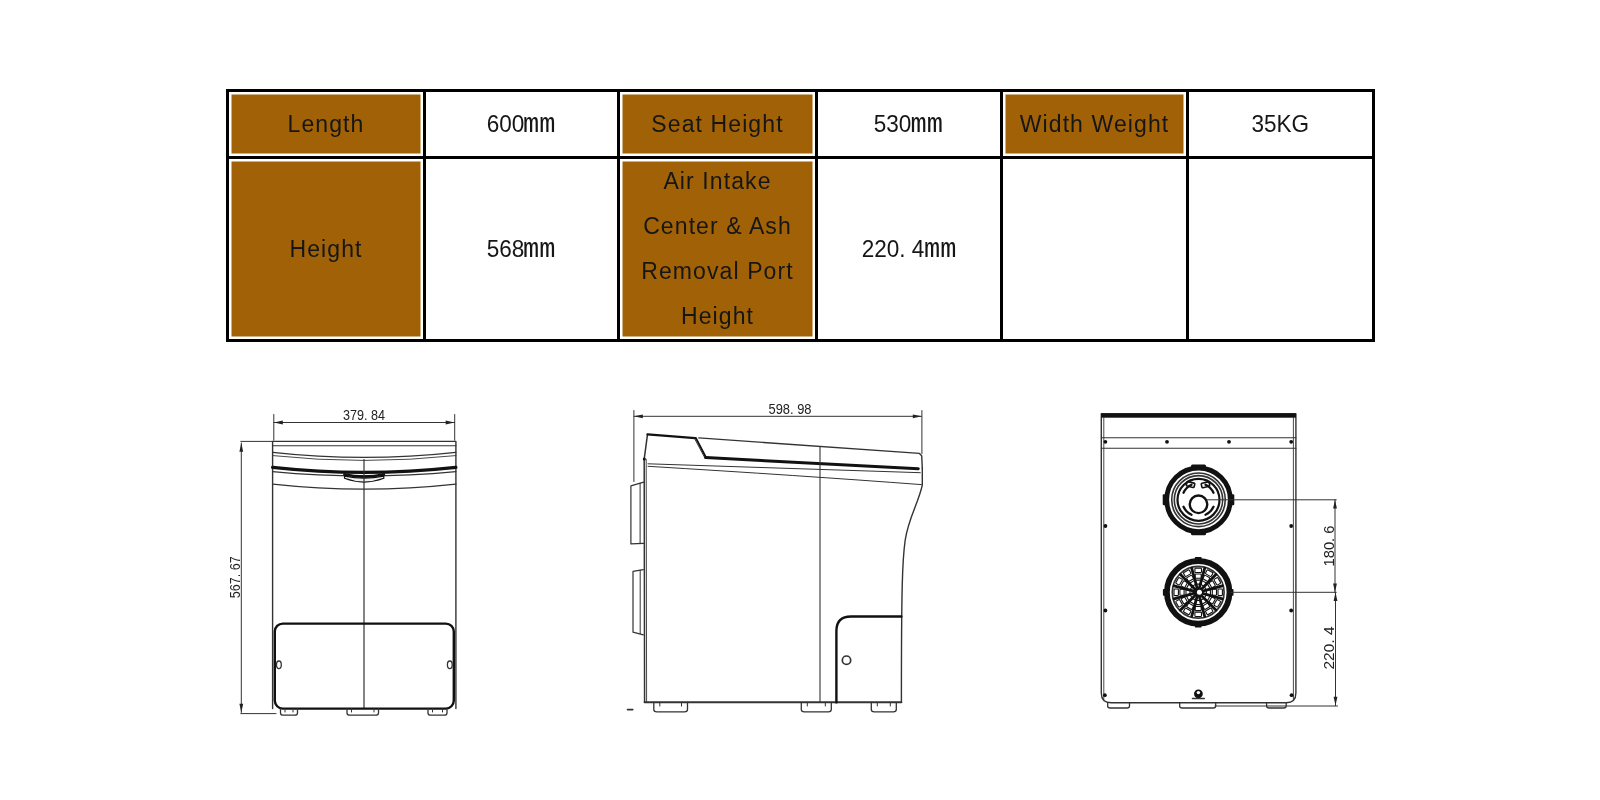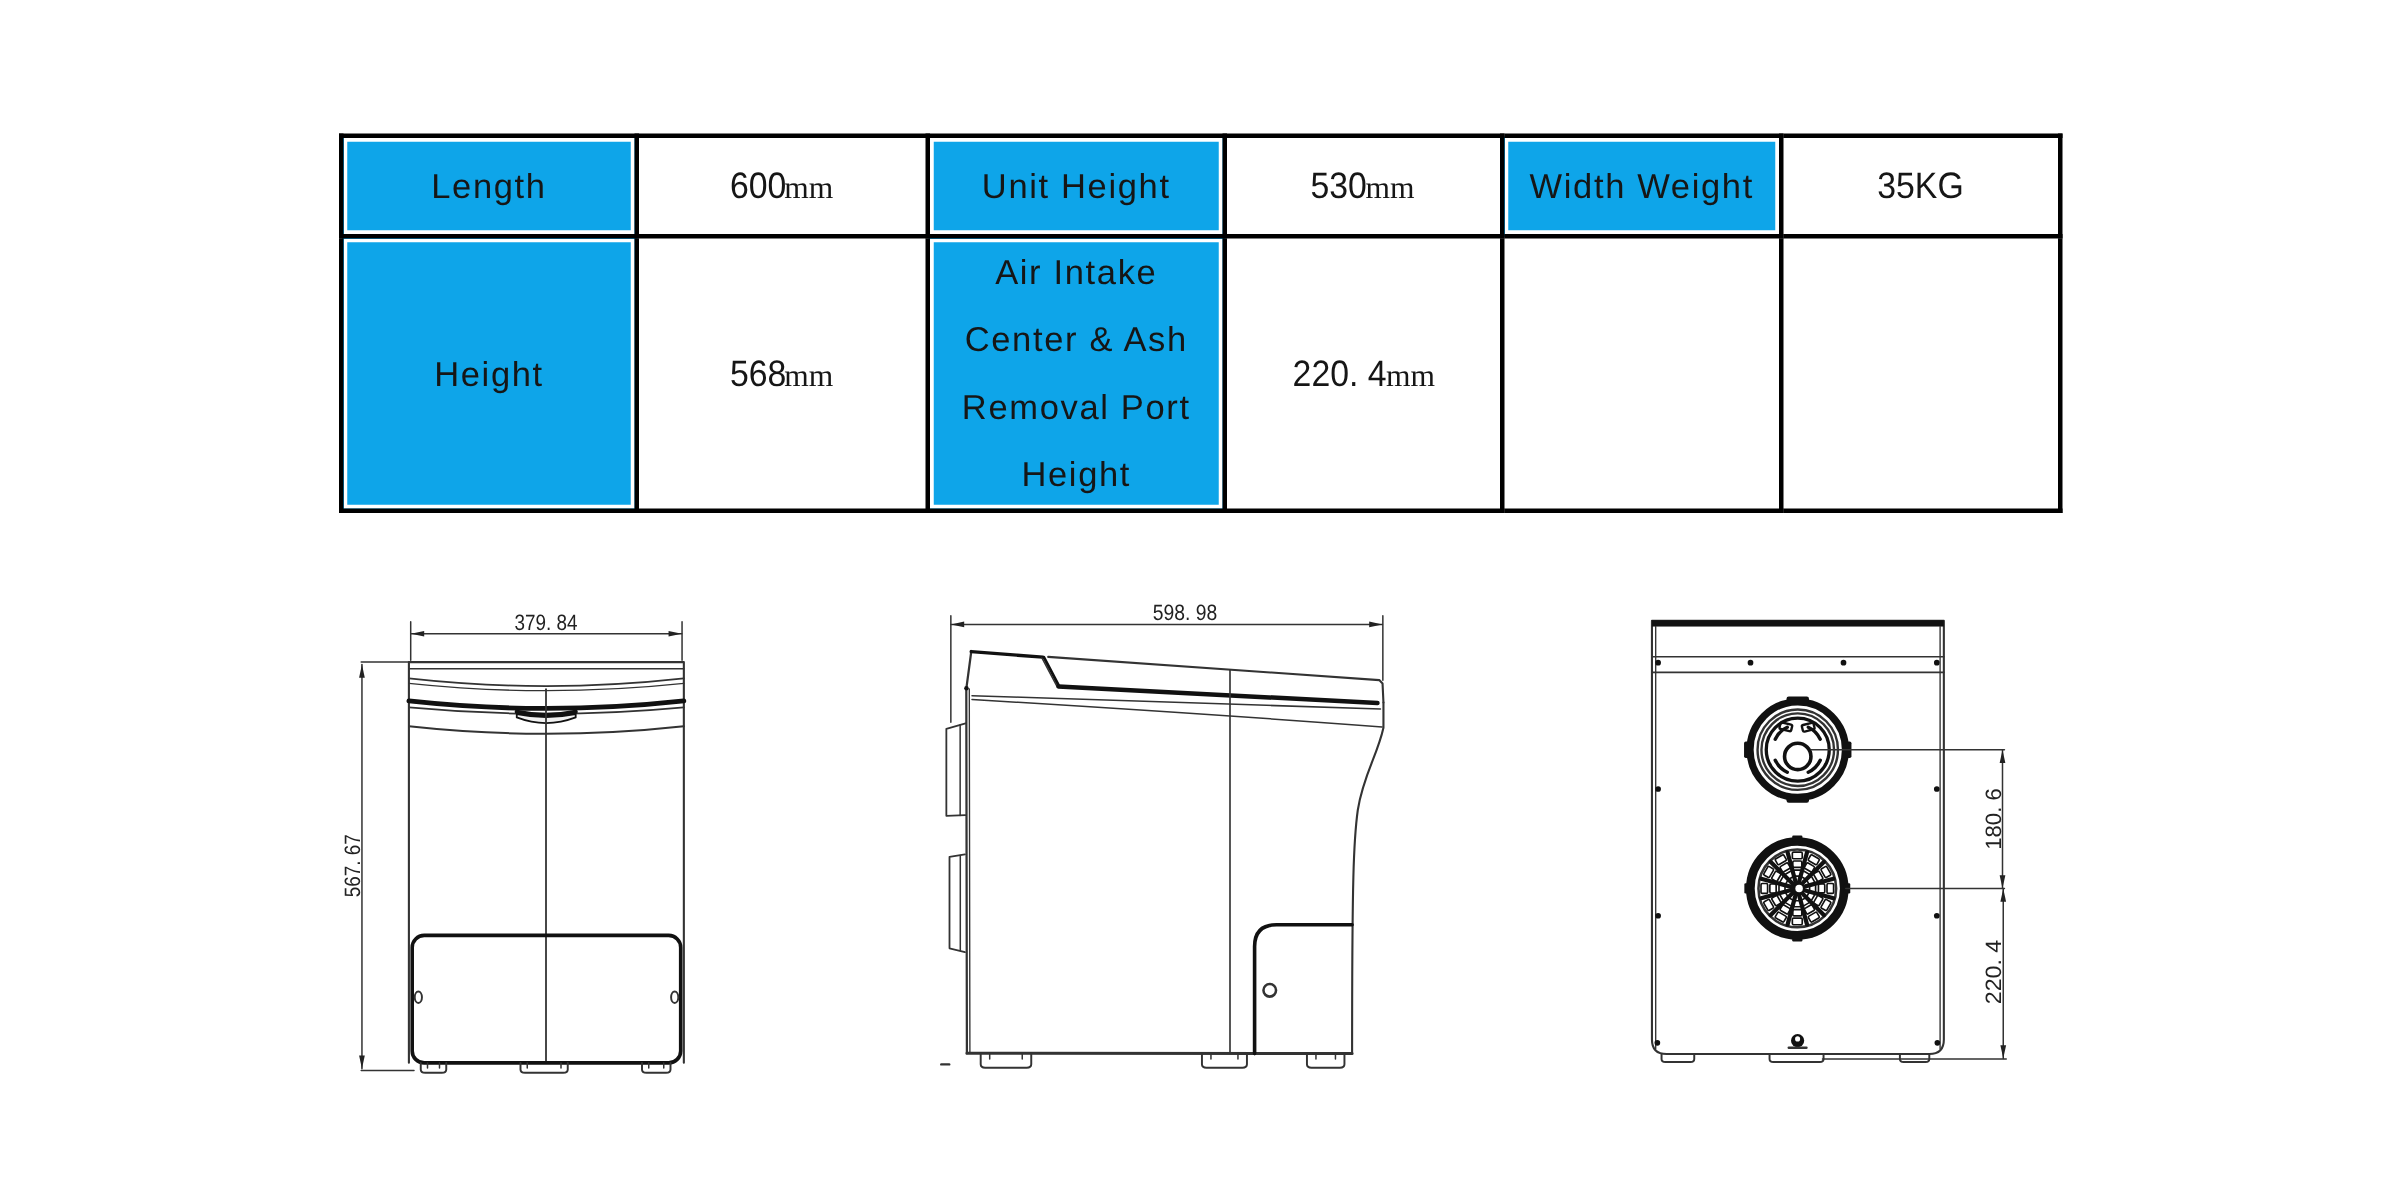--- a/index.html
+++ b/index.html
@@ -2,44 +2,44 @@
 <html><head>
 <meta charset="utf-8">
 <style>
 html,body{margin:0;padding:0;background:#fff;}
 body{width:1600px;height:800px;position:relative;overflow:hidden;
      font-family:"Liberation Sans",sans-serif;}
 table.spec{position:absolute;left:226px;top:89px;border-collapse:collapse;
   table-layout:fixed;}
 table.spec td{border:3px solid #000;text-align:center;vertical-align:middle;
   padding:0;font-size:23px;color:#161616;line-height:26px;}
-td.hd{background:#0ea5e9;box-shadow:inset 0 0 0 2.5px #fff;letter-spacing:1.1px;font-size:23.5px;}
+td.hd{background:#a16207;box-shadow:inset 0 0 0 2.5px #fff;letter-spacing:1.1px;font-size:23.5px;}
 td.val span.n{display:inline-block;transform:scaleX(0.92);transform-origin:center;
   font-size:24.5px;margin-left:-2.8px;margin-right:-2.8px;}
-td.val span.u{font-family:Liberation Serif, serif;font-size:21px;}
+td.val span.u{font-family:Liberation Mono, monospace;font-size:27px;}
 .dwg{position:absolute;left:0;top:0;filter:blur(0.35px);}
 </style>
 </head>
 <body>
 
 <table class="spec">
 <colgroup>
 <col style="width:197px">
       <col style="width:194px">
       <col style="width:198px">
 <col style="width:185px">
       <col style="width:186px">
       <col style="width:186px">
 </colgroup>
 
 <tbody>
       <tr style="height:67px">
 <td class="hd">Length</td>
 <td class="val"><span class="n">600</span><span class="u">mm</span></td>
-<td class="hd">Unit Height</td>
+<td class="hd">Seat Height</td>
 <td class="val"><span class="n">530</span><span class="u">mm</span></td>
 <td class="hd">Width Weight</td>
 <td class="val"><span class="n">35KG</span></td>
 </tr>
 
 
 <tr style="height:134px">
 <td class="hd">Height</td>
 <td class="val"><span class="n">568</span><span class="u">mm</span></td>
 <td class="hd" style="line-height:45px">Air Intake<br>Center &amp; Ash<br>Removal Port<br>Height</td>

